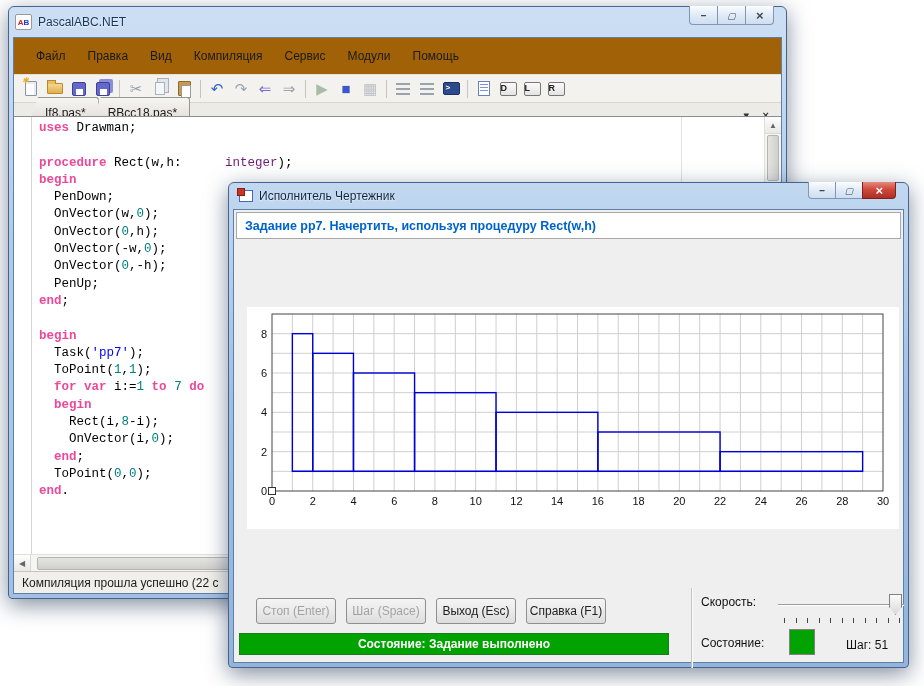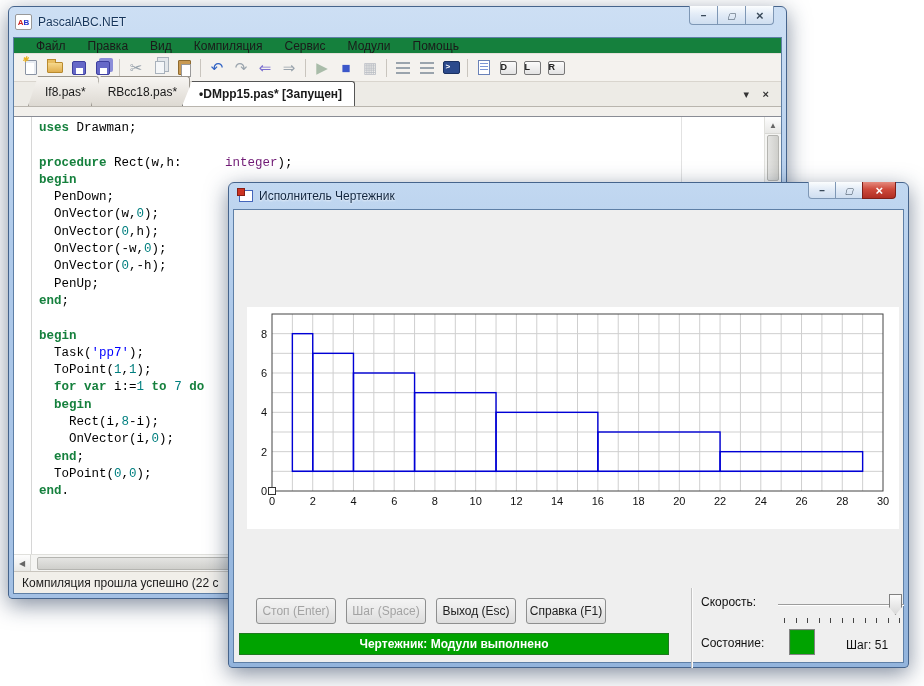--- a/index.html
+++ b/index.html
@@ -27,22 +27,22 @@
   .glyph-min::before { content:"–"; font-weight:bold; }
   .glyph-max::before { content:"▢"; font-size:9px; }
   .glyph-close::before { content:"×"; font-size:13px; font-weight:bold; }
 
   
   .app-icon { width:17px; height:16px; background:#fff; border:1px solid #999; border-radius:2px;
     font:bold 8px "Liberation Sans",sans-serif; display:flex; align-items:center; justify-content:center; }
   .app-icon b.a { color:#CC2222; } .app-icon b.b { color:#2233CC; }
 
   
-  .menubar { height:16px; display:flex; align-items:center; padding-left:12px; gap:2px;
-    background:#15803d; border-bottom:1px solid #E4E1DA; }
+  .menubar { height:37px; display:flex; align-items:center; padding-left:12px; gap:2px;
+    background:#a16207; border-bottom:1px solid #E4E1DA; }
   .menu-item { padding:3px 10px; }
   .toolbar { height:28px; display:flex; align-items:center; padding-left:6px; gap:2px;
     background:#F4F2EE; border-bottom:1px solid #D9D5CE; }
   .tbi { width:22px; height:22px; display:flex; align-items:center; justify-content:center; }
   .tbsep { width:1px; height:18px; background:#C9C5BE; margin:0 3px; }
   .tbglyph { font-size:15px; line-height:1; }
   .i-page { width:12px; height:15px; background:#fff; border:1px solid #8A93A3; border-radius:1px;
     box-shadow:inset -2px 2px 0 #E8ECF2; position:relative; }
   .i-page.new::after { content:"✱"; position:absolute; left:-4px; top:-6px; color:#E8B020; font-size:8px; }
   .i-folder { width:16px; height:11px; background:linear-gradient(#F6D88C,#E0AE4F); border:1px solid #B98A2E;
@@ -75,21 +75,21 @@
   .tab-drop { right:32px; } .tab-close { right:12px; font-weight:bold; }
 
   
   .editor-wrap { position:absolute; left:0; right:0; top:78px; bottom:22px; background:#fff;
     border-top:1px solid #898C95; }
   .gutter-line { position:absolute; left:17px; top:0; bottom:17px; width:1px; background:#D6D6D6; }
   .margin-line { position:absolute; left:667px; top:0; bottom:17px; width:1px; background:#E2E2E2; }
   .code { position:absolute; left:25px; top:3px; right:120px;
     font-family:"Liberation Mono","DejaVu Sans Mono",monospace; font-size:12.5px; white-space:pre; }
   .code-line { height:17.3px; line-height:17.3px; }
-  .tok-kw { font-weight:bold; color:#15803d; }
+  .tok-kw { font-weight:bold; color:#ec4899; }
   .tok-pl { color:#000; }
   .tok-num { color:#007F7F; }
   .tok-str { color:#0000FF; }
   .tok-typ { color:#701a75;margin-left:36px; }
   .vscroll { position:absolute; right:0; top:0; width:17px; bottom:17px; background:#F5F5F3; border-left:1px solid #E0E0DC; }
   .vscroll .arrow { height:17px; display:flex; align-items:center; justify-content:center; color:#666; font-size:8px;
     background:linear-gradient(#FDFDFD,#E8E8E6); border-bottom:1px solid #D8D8D4; }
   .vscroll .thumb { margin:1px 2px; height:46px; background:linear-gradient(90deg,#E4E4E2,#CFCFCB); border:1px solid #B4B4B0; border-radius:2px; }
   .hscroll { position:absolute; left:0; right:17px; bottom:0; height:17px; background:#F5F5F3; border-top:1px solid #E0E0DC; display:flex; }
   .hscroll .arrow { width:17px; display:flex; align-items:center; justify-content:center; color:#666; font-size:8px;
@@ -230,21 +230,20 @@
         </span>
         <span class="tbi">
           <i class="i-monitor" style="display: block;">R</i>
         </span>
       </div>
     <div class="tabbar" id="tabbar">
       <span class="tab-ctrl tab-drop">▾</span>
       <span class="tab-ctrl tab-close">×</span>
     <span class="tab">If8.pas*</span>
         <span class="tab">RBcc18.pas*</span>
-        <span class="tab active">•DMpp15.pas* [Запущен]</span>
       </div>
     <div class="editor-wrap">
       <div class="gutter-line"></div>
       <div class="margin-line"></div>
       <div class="code" id="code"><div class="code-line"><span class="tok-kw">uses</span><span class="tok-pl"> Drawman;</span></div><div class="code-line"></div><div class="code-line"><span class="tok-kw">procedure</span><span class="tok-pl"> Rect(w,h: </span><span class="tok-typ">integer</span><span class="tok-pl">);</span></div><div class="code-line"><span class="tok-kw">begin</span></div><div class="code-line"><span class="tok-pl">  PenDown;</span></div><div class="code-line"><span class="tok-pl">  OnVector(w,</span><span class="tok-num">0</span><span class="tok-pl">);</span></div><div class="code-line"><span class="tok-pl">  OnVector(</span><span class="tok-num">0</span><span class="tok-pl">,h);</span></div><div class="code-line"><span class="tok-pl">  OnVector(-w,</span><span class="tok-num">0</span><span class="tok-pl">);</span></div><div class="code-line"><span class="tok-pl">  OnVector(</span><span class="tok-num">0</span><span class="tok-pl">,-h);</span></div><div class="code-line"><span class="tok-pl">  PenUp;</span></div><div class="code-line"><span class="tok-kw">end</span><span class="tok-pl">;</span></div><div class="code-line"></div><div class="code-line"><span class="tok-kw">begin</span></div><div class="code-line"><span class="tok-pl">  Task(</span><span class="tok-str">'pp7'</span><span class="tok-pl">);</span></div><div class="code-line"><span class="tok-pl">  ToPoint(</span><span class="tok-num">1</span><span class="tok-pl">,</span><span class="tok-num">1</span><span class="tok-pl">);</span></div><div class="code-line"><span class="tok-pl">  </span><span class="tok-kw">for</span><span class="tok-pl"> </span><span class="tok-kw">var</span><span class="tok-pl"> i:=</span><span class="tok-num">1</span><span class="tok-pl"> </span><span class="tok-kw">to</span><span class="tok-pl"> </span><span class="tok-num">7</span><span class="tok-pl"> </span><span class="tok-kw">do</span></div><div class="code-line"><span class="tok-pl">  </span><span class="tok-kw">begin</span></div><div class="code-line"><span class="tok-pl">    Rect(i,</span><span class="tok-num">8</span><span class="tok-pl">-i);</span></div><div class="code-line"><span class="tok-pl">    OnVector(i,</span><span class="tok-num">0</span><span class="tok-pl">);</span></div><div class="code-line"><span class="tok-pl">  </span><span class="tok-kw">end</span><span class="tok-pl">;</span></div><div class="code-line"><span class="tok-pl">  ToPoint(</span><span class="tok-num">0</span><span class="tok-pl">,</span><span class="tok-num">0</span><span class="tok-pl">);</span></div><div class="code-line"><span class="tok-kw">end</span><span class="tok-pl">.</span></div></div>
       <div class="vscroll">
         <div class="arrow">▲</div>
         <div class="thumb"></div>
       </div>
       <div class="hscroll">
@@ -268,20 +267,23 @@
         </span>
       <span class="winbtn" style="width:28px;height:17px">
           <i class="glyph-max"></i>
         </span>
       <span class="winbtn red" style="height:17px">
           <i class="glyph-close"></i>
         </span>
     </span>
   </div>
   <div class="client">
+    <div class="task-strip">
+      <span class="task-text">Задание pp7. Начертить, используя процедуру Rect(w,h)</span>
+    </div>
     <div class="draw-panel">
       <svg id="chart" width="652" height="222">
           <line x1="45.36666666666667" y1="7" x2="45.36666666666667" y2="184" stroke="#CFCFCF" stroke-width="1"></line>
           <line x1="65.73333333333333" y1="7" x2="65.73333333333333" y2="184" stroke="#CFCFCF" stroke-width="1"></line>
           <line x1="86.1" y1="7" x2="86.1" y2="184" stroke="#CFCFCF" stroke-width="1"></line>
           <line x1="106.46666666666667" y1="7" x2="106.46666666666667" y2="184" stroke="#CFCFCF" stroke-width="1"></line>
           <line x1="126.83333333333334" y1="7" x2="126.83333333333334" y2="184" stroke="#CFCFCF" stroke-width="1"></line>
           <line x1="147.2" y1="7" x2="147.2" y2="184" stroke="#CFCFCF" stroke-width="1"></line>
           <line x1="167.56666666666666" y1="7" x2="167.56666666666666" y2="184" stroke="#CFCFCF" stroke-width="1"></line>
           <line x1="187.93333333333334" y1="7" x2="187.93333333333334" y2="184" stroke="#CFCFCF" stroke-width="1"></line>
@@ -347,21 +349,21 @@
           <rect x="21.5" y="180.5" width="7" height="7" fill="#fff" stroke="#333" stroke-width="1"></rect>
         </svg>
     </div>
     <div class="dm-buttons" id="dmbuttons">
         <button class="d-btn" disabled="">Стоп (Enter)</button>
         <button class="d-btn" disabled="">Шаг (Space)</button>
         <button class="d-btn">Выход (Esc)</button>
         <button class="d-btn">Справка (F1)</button>
       </div>
     <div class="banner">
-      <span>Чертежник: Модули выполнено</span>
+      <span>Состояние: Задание выполнено</span>
     </div>
     <div class="vsep"></div>
     <span class="lbl lbl-speed">Скорость:</span>
     <div class="slider-track"></div>
     <div class="slider-thumb"></div>
     <div class="ticks" id="ticks">
         <span></span>
         <span></span>
         <span></span>
         <span></span>

